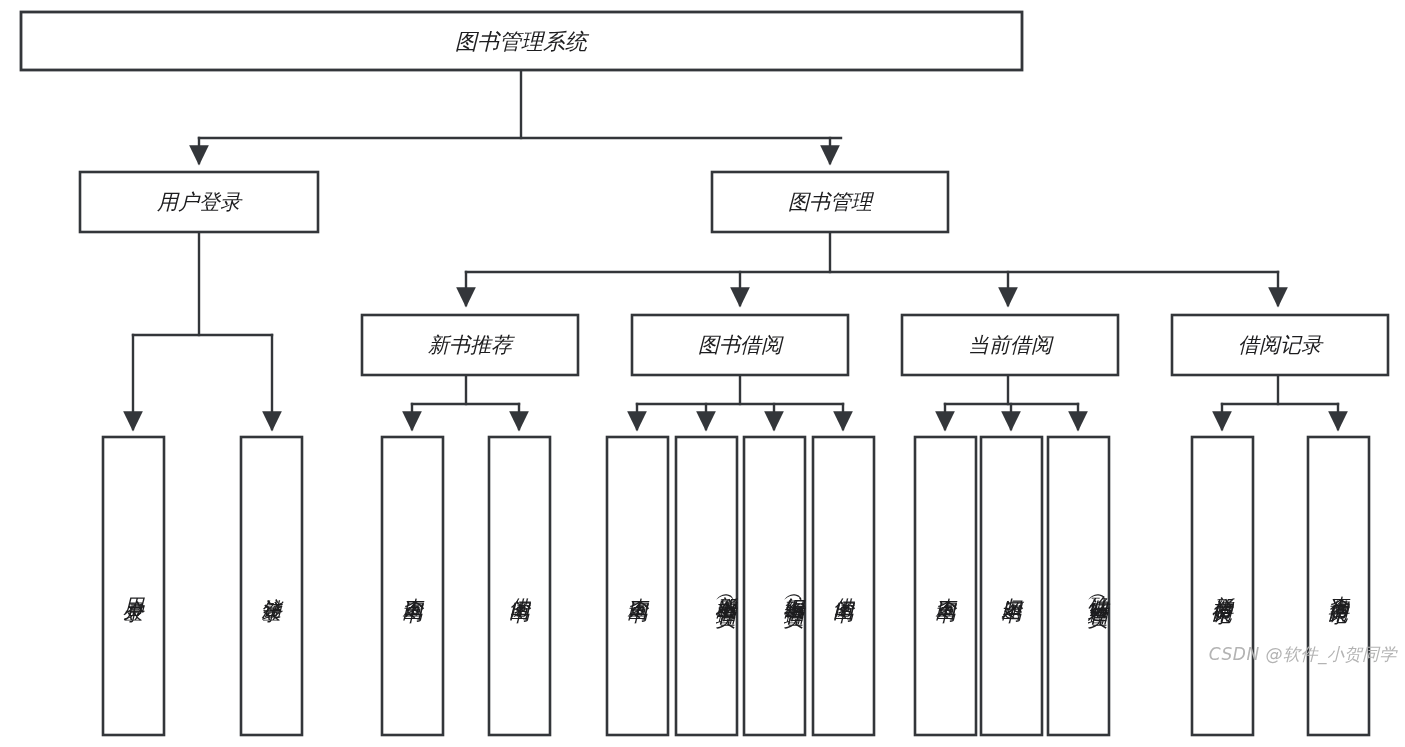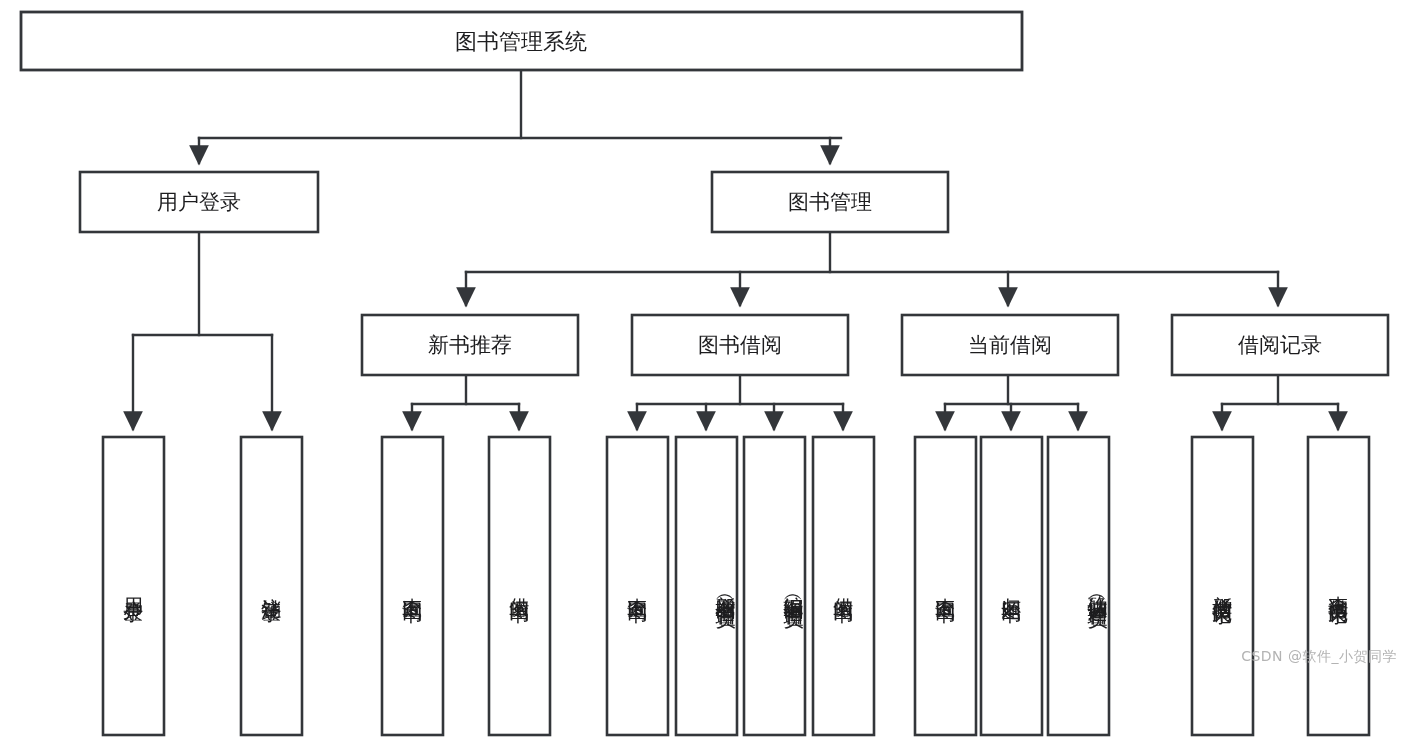--- a/index.html
+++ b/index.html
@@ -11,20 +11,21 @@
     width: 1405px;
     height: 747px;
     font-family: "DejaVu Sans", "Liberation Sans", sans-serif;
     overflow: hidden;
   }
   #diagram-root {
     position: relative;
     width: 1405px;
     height: 672px;
     background: #ffffff;
+    font-style: italic;
   }
   svg.diagram-svg {
     position: absolute;
     left: 0;
     top: 0;
     width: 1405px;
     height: 747px;
   }
   .node-box {
     fill: #ffffff;
@@ -63,21 +64,21 @@
     letter-spacing: 2px;
     color: #1d1d1f;
     white-space: nowrap;
     pointer-events: none;
   }
   .watermark {
     position: absolute;
     right: 8px;
     bottom: 6px;
     font-family: "DejaVu Sans", "Liberation Sans", sans-serif;
-    font-size: 14px;
+    font-size: 17px;
     color: #b3b3b3;
     letter-spacing: 0.5px;
     white-space: nowrap;
   }
 </style>
 </head>
 <body>
 
 <div id="diagram-root">
 

